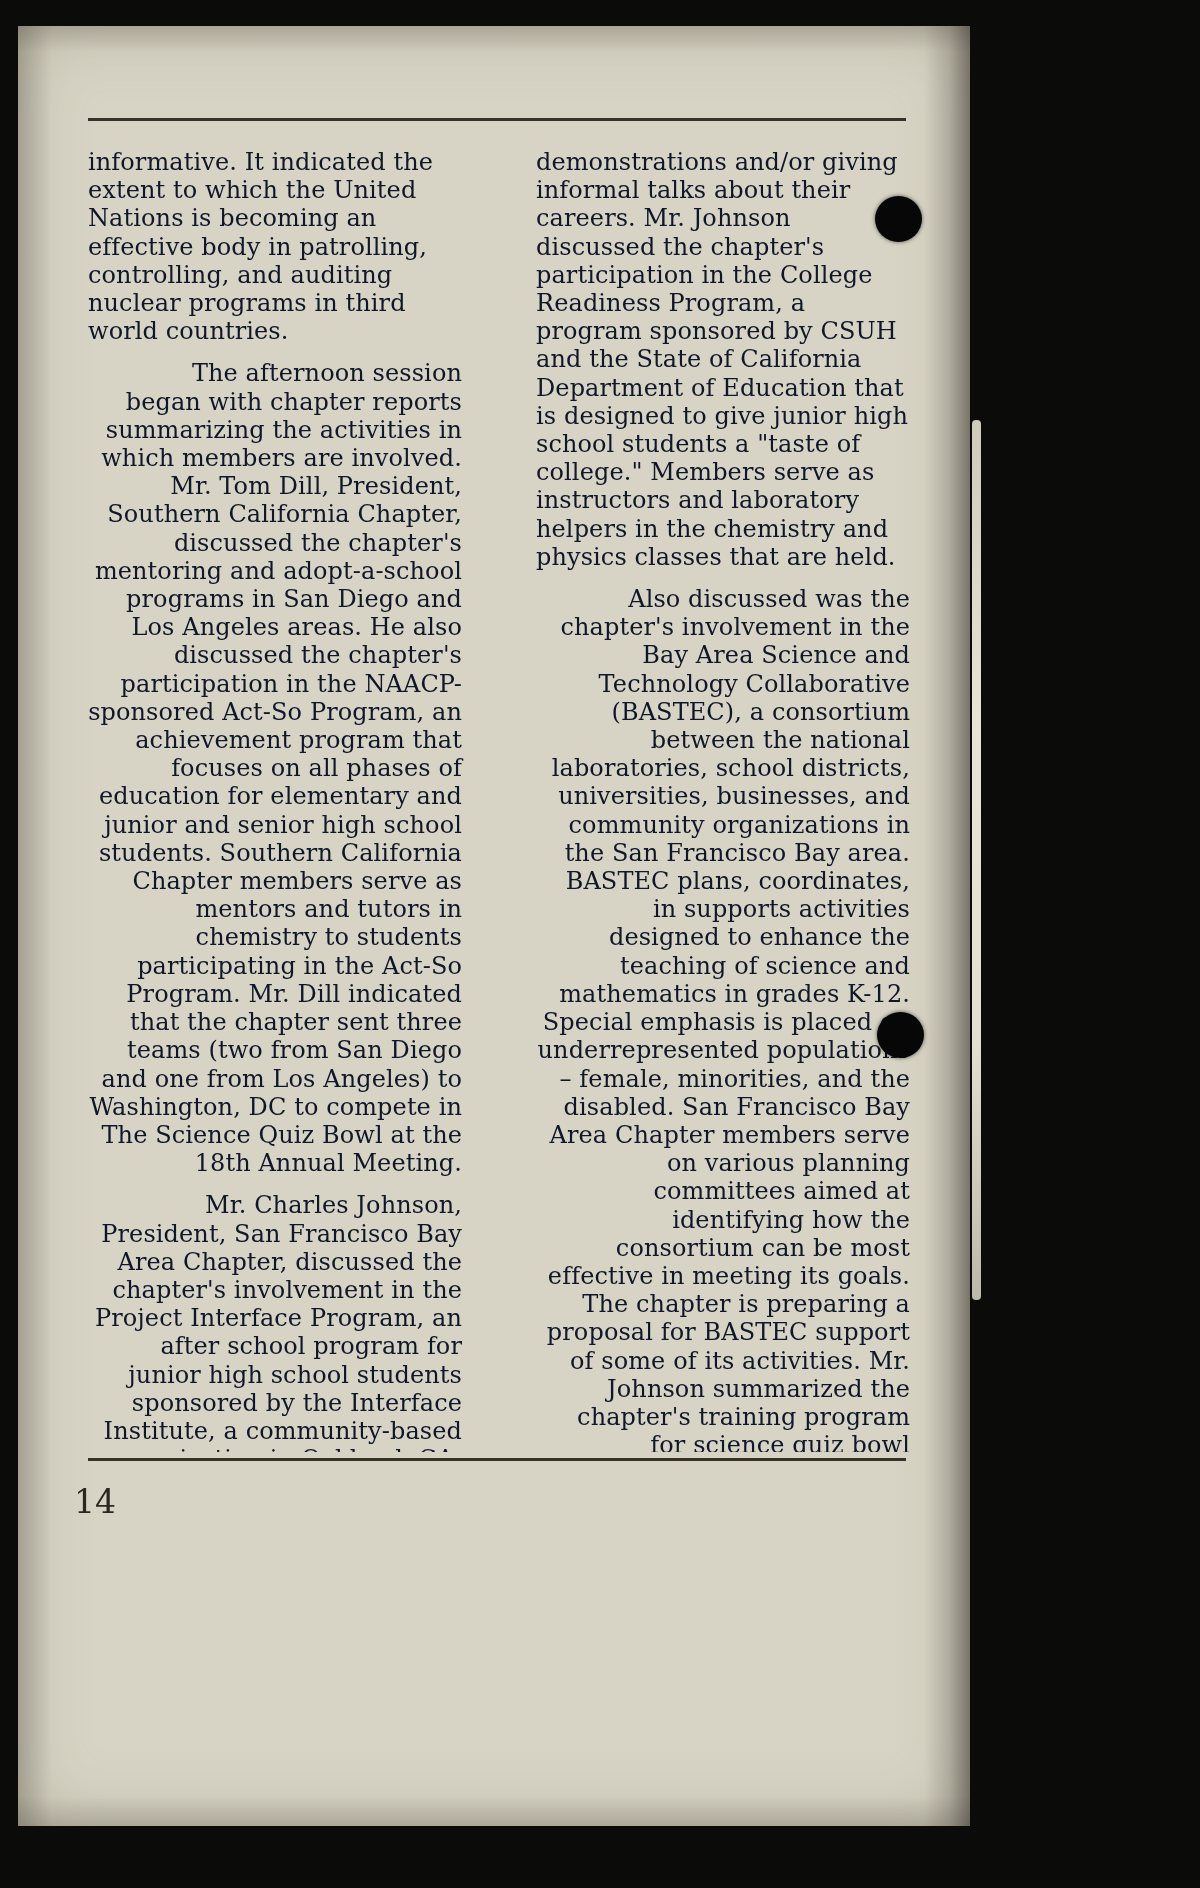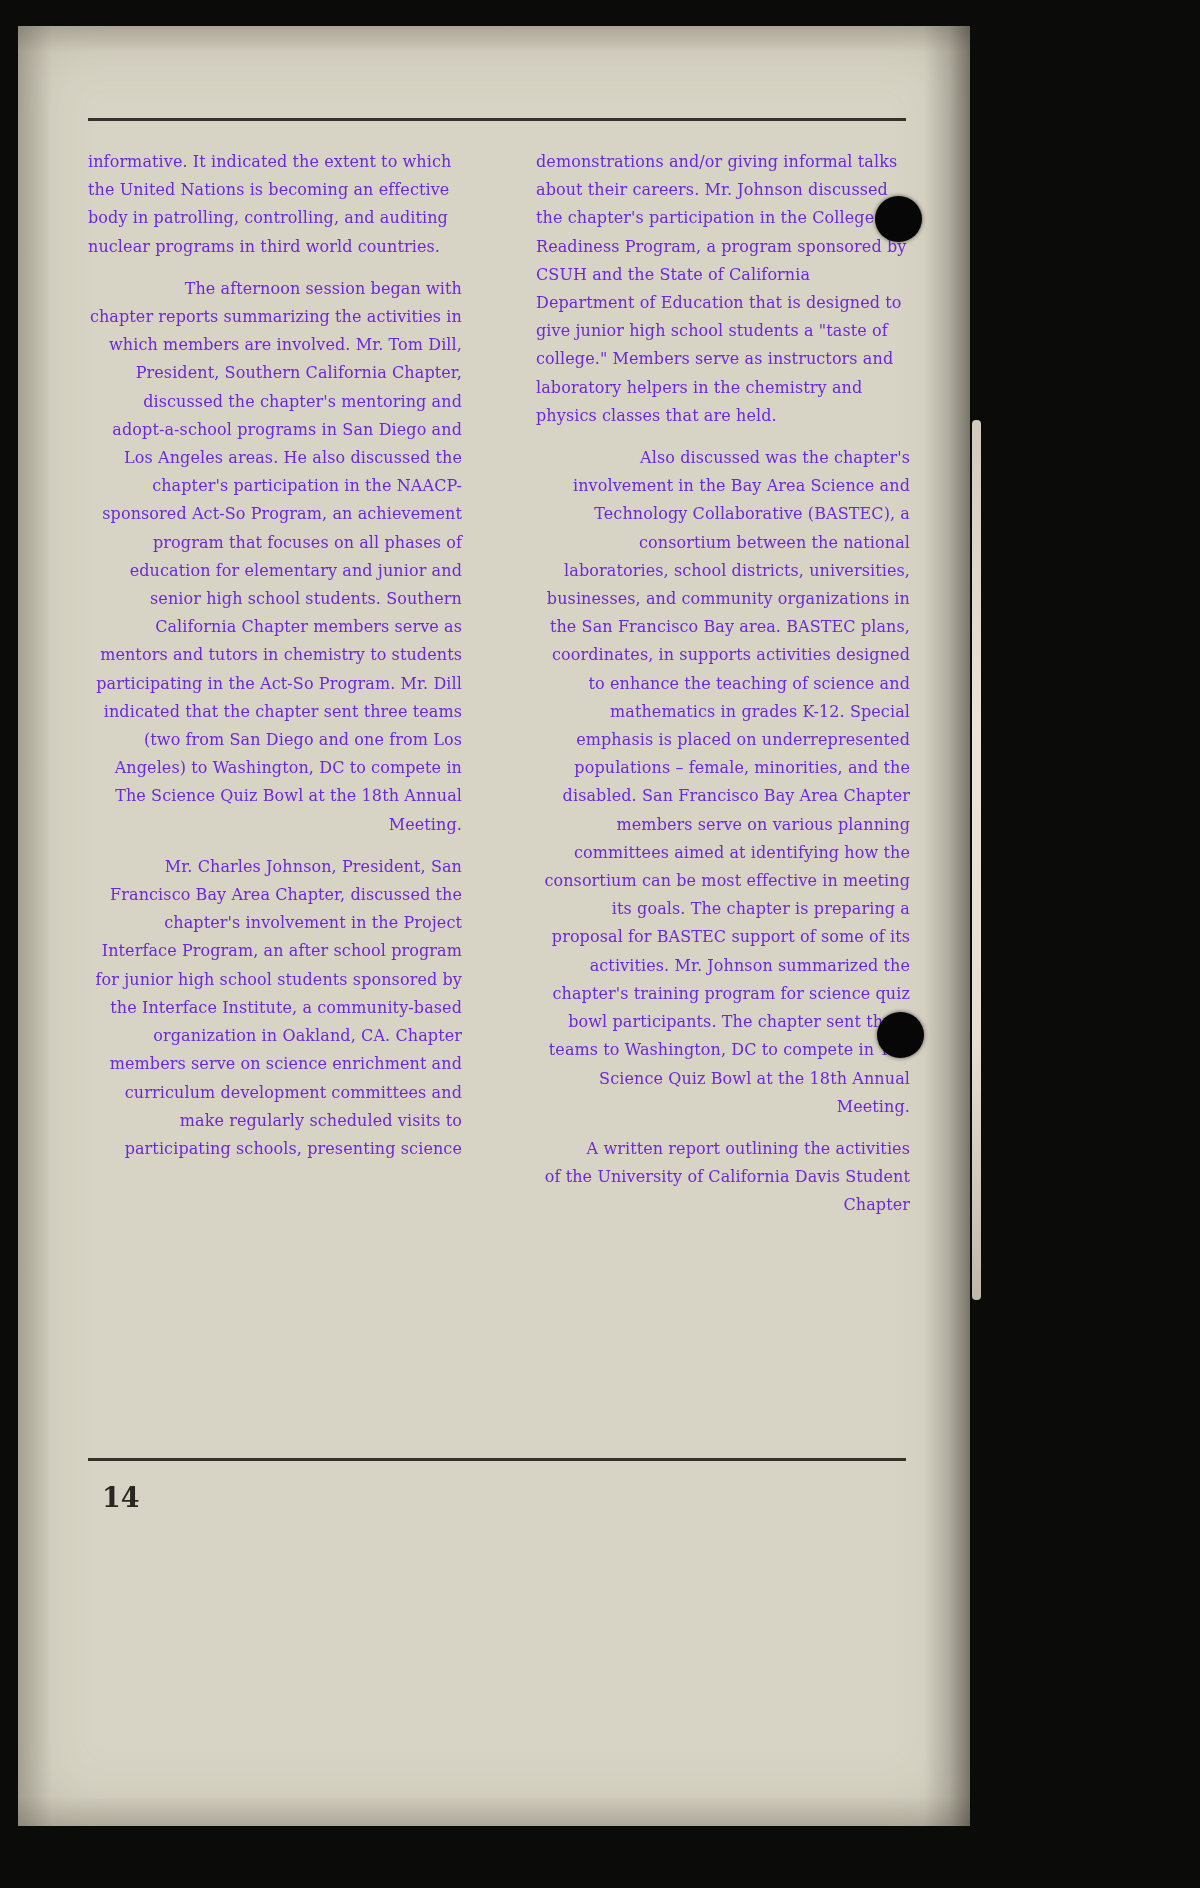--- a/index.html
+++ b/index.html
@@ -66,35 +66,34 @@
     top: 122px;
     width: 822px;
     height: 1304px;
     display: flex;
     gap: 74px;
     overflow: hidden;
   }
   .col {
     width: 374px;
     flex: 0 0 374px;
-    font-size: 16px;
+    font-size: 24px;
     line-height: 28.2px;
-    color: #6d28d9;
+    color: #0f172a;
     letter-spacing: 0.1px;
     text-align: left;
   }
   .col p { margin: 0 0 14px 0; }
   .col p.indent { text-indent: 38px; text-align: right; }
   .page-number {
     position: absolute;
-    left: 84px;
+    left: 56px;
     top: 1456px;
-    font-size: 27px;
+    font-size: 33px;
     color: #2a2722;
-    font-weight: bold;
   }
   .hole {
     position: absolute;
     width: 47px;
     height: 46px;
     border-radius: 50%;
     background: #070707;
     box-shadow: 0 0 4px rgba(0,0,0,0.6);
   }
   .hole-1 { left: 857px; top: 170px; }

